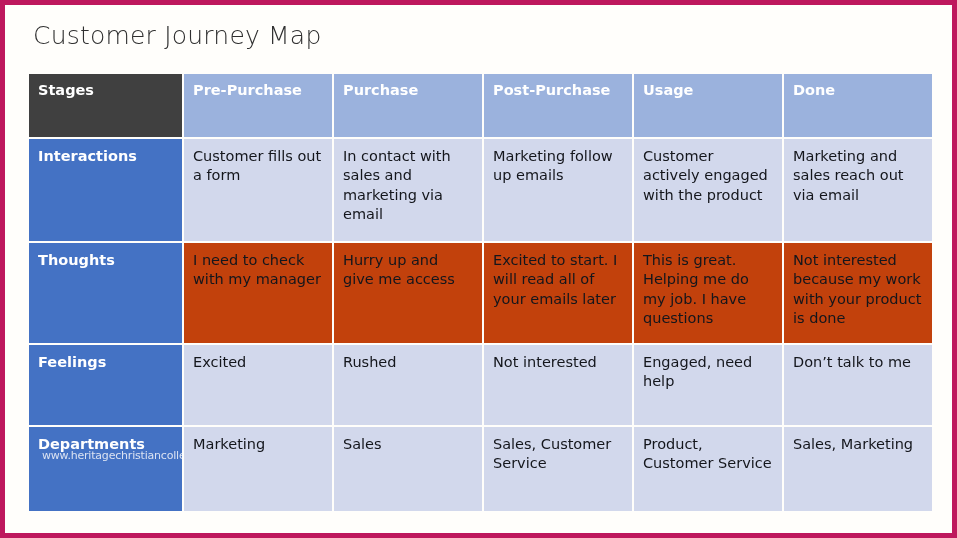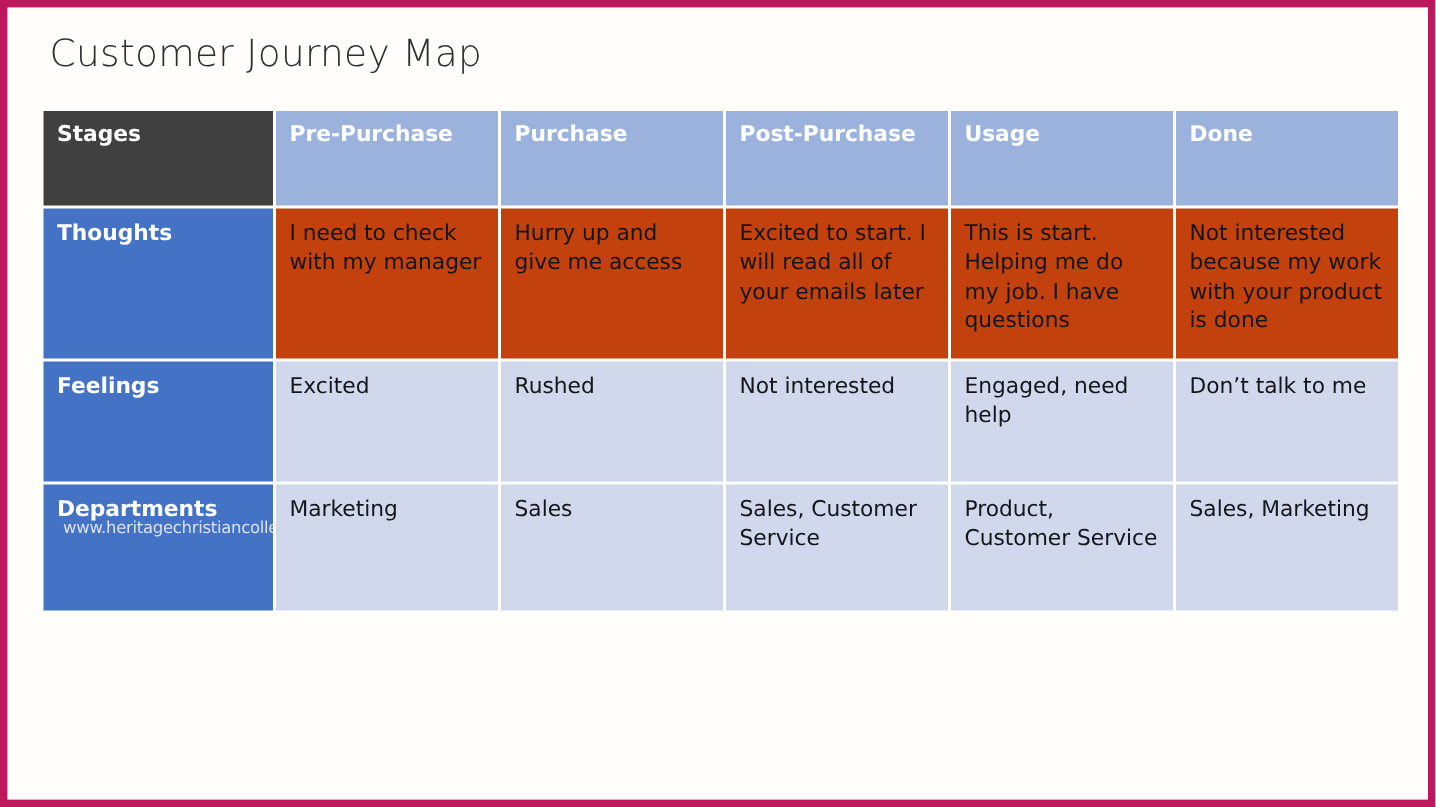--- a/index.html
+++ b/index.html
@@ -130,27 +130,35 @@
 
         <tr class="header-row">
           <td class="stage-cell">Stages</td>
           <td>Pre-Purchase</td>
           <td>Purchase</td>
           <td>Post-Purchase</td>
           <td>Usage</td>
           <td>Done</td>
         </tr>
 
+        <tr class="shade-dark r-interactions">
+          <td class="stage-cell">Interactions</td>
+          <td class="data-cell">Customer fills out a form</td>
+          <td class="data-cell">In contact with sales and marketing via email</td>
+          <td class="data-cell">Marketing follow up emails</td>
+          <td class="data-cell">Customer actively engaged with the product</td>
+          <td class="data-cell">Marketing and sales reach out via email</td>
+        </tr>
 
         <tr class="shade-light r-thoughts">
           <td class="stage-cell">Thoughts</td>
           <td class="data-cell">I need to check with my manager</td>
           <td class="data-cell">Hurry up and give me access</td>
           <td class="data-cell">Excited to start. I will read all of your emails later</td>
-          <td class="data-cell">This is start. Helping me do my job. I have questions</td>
+          <td class="data-cell">This is great. Helping me do my job. I have questions</td>
           <td class="data-cell">Not interested because my work with your product is done</td>
         </tr>
 
         <tr class="shade-dark r-feelings">
           <td class="stage-cell">Feelings</td>
           <td class="data-cell">Excited</td>
           <td class="data-cell">Rushed</td>
           <td class="data-cell">Not interested</td>
           <td class="data-cell">Engaged, need help</td>
           <td class="data-cell">Don’t talk to me</td>

